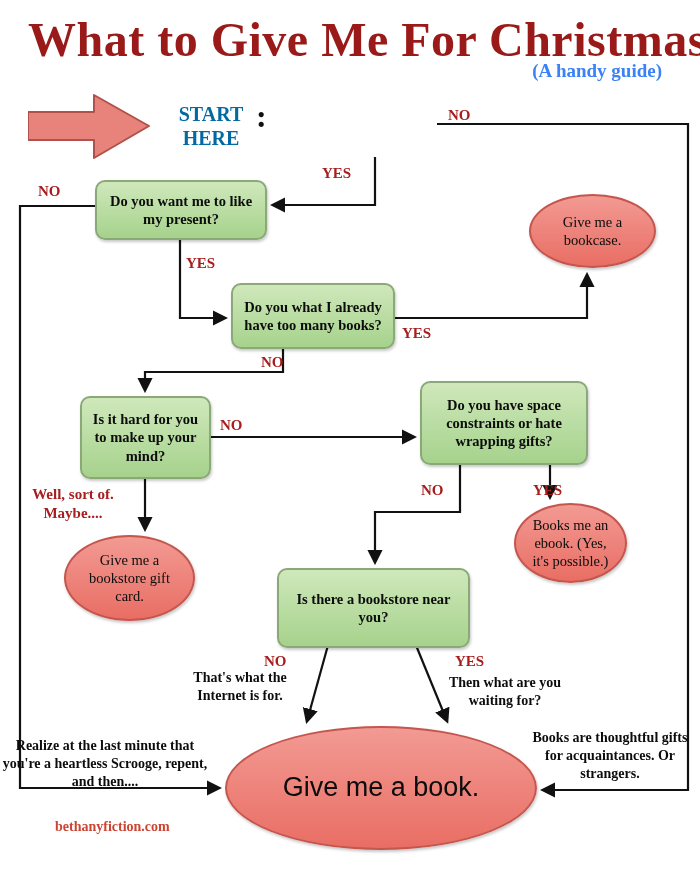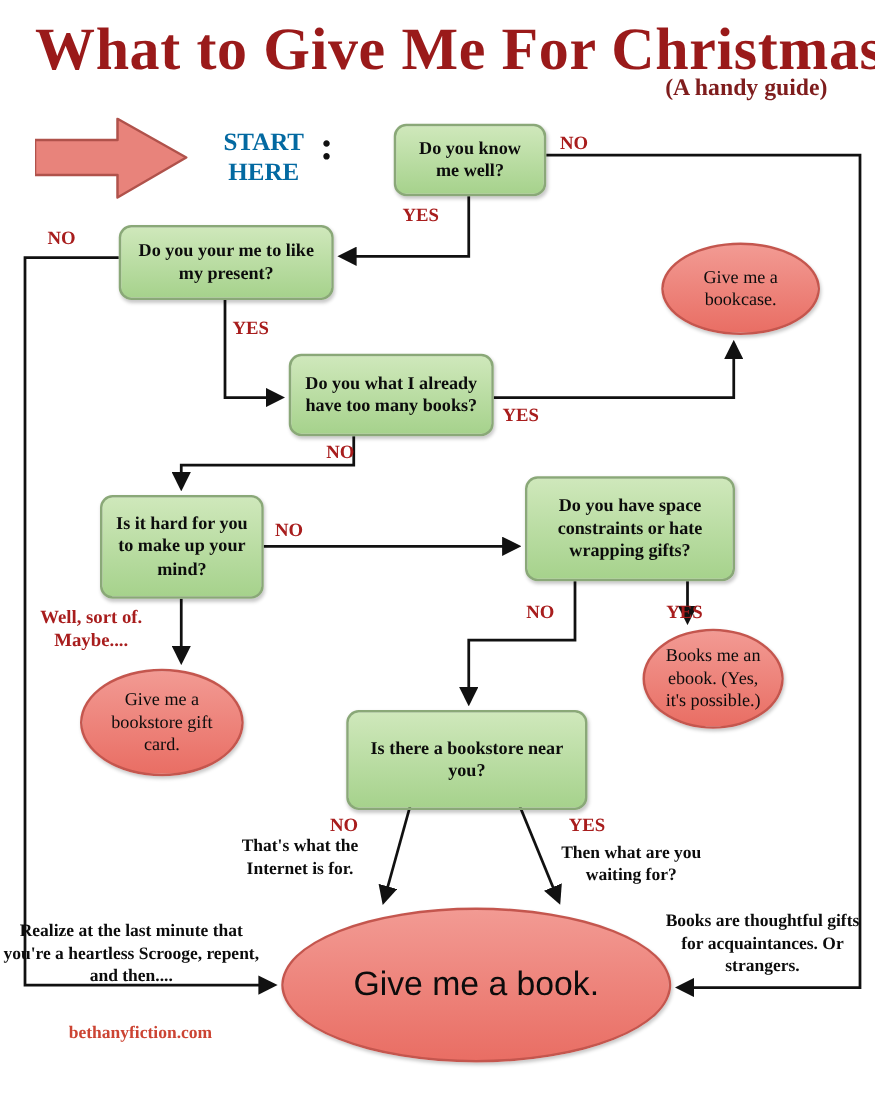--- a/index.html
+++ b/index.html
@@ -13,21 +13,21 @@
   .canvas{
     position:relative;width:700px;height:878px;background:#ffffff;overflow:hidden;
     font-family:"Liberation Serif","DejaVu Serif",serif;
   }
   .edges{position:absolute;left:0;top:0;pointer-events:none;}
   .title{
     position:absolute;left:28px;top:12px;width:628px;margin:0;
     font-size:48px;font-weight:bold;color:var(--title-red);letter-spacing:.5px;white-space:nowrap;
   }
   .subtitle{
-    position:absolute;right:38px;top:60px;font-size:19px;font-weight:bold;color:#7f1d1d;
+    position:absolute;right:38px;top:60px;font-size:19px;font-weight:bold;color:#3b82f6;
   }
   .start-arrow{position:absolute;left:28px;top:94px;}
   .start-label{
     position:absolute;left:168px;top:102px;width:86px;text-align:center;
     font-size:20px;font-weight:bold;color:#0369a1;line-height:1.2;white-space:pre-line;
   }
   .start-colon{
     position:absolute;left:256px;top:98px;font-size:32px;font-weight:bold;color:#111;
   }
   .gbox{
@@ -86,22 +86,21 @@
   <h1 class="title">What to Give Me For Christmas</h1>
   <div class="subtitle">(A handy guide)</div>
 
   <svg class="start-arrow" width="124" height="66" aria-hidden="true">
     <polygon points="0,18 66,18 66,1 121,32 66,64 66,46 0,46" fill="#e8837b" stroke="#b0524b" stroke-width="2" stroke-linejoin="round"></polygon>
   </svg>
   <div class="start-label">START
 HERE</div>
   <div class="start-colon">:</div>
 
-  <div class="gbox" style="left:315px;top:99px;width:122px;height:58px;">Do you know me well?</div>
-  <div class="gbox" style="left:95px;top:180px;width:172px;height:60px;">Do you your me to like my present?</div>
+  <div class="gbox" style="left:95px;top:180px;width:172px;height:60px;">Do you want me to like my present?</div>
   <div class="gbox" style="left:231px;top:283px;width:164px;height:66px;">Do you what I already have too many books?</div>
   <div class="gbox" style="left:80px;top:396px;width:131px;height:83px;">Is it hard for you to make up your mind?</div>
   <div class="gbox" style="left:420px;top:381px;width:168px;height:84px;">Do you have space constraints or hate wrapping gifts?</div>
   <div class="gbox" style="left:277px;top:568px;width:193px;height:80px;">Is there a bookstore near you?</div>
 
   <div class="ebox" style="left:529px;top:194px;width:127px;height:74px;">Give me a bookcase.</div>
   <div class="ebox" style="left:64px;top:535px;width:131px;height:86px;">Give me a bookstore gift card.</div>
   <div class="ebox" style="left:514px;top:503px;width:113px;height:80px;">Books me an ebook. (Yes, it's possible.)</div>
   <div class="ebox big" style="left:225px;top:726px;width:312px;height:124px;">Give me a book.</div>
 

